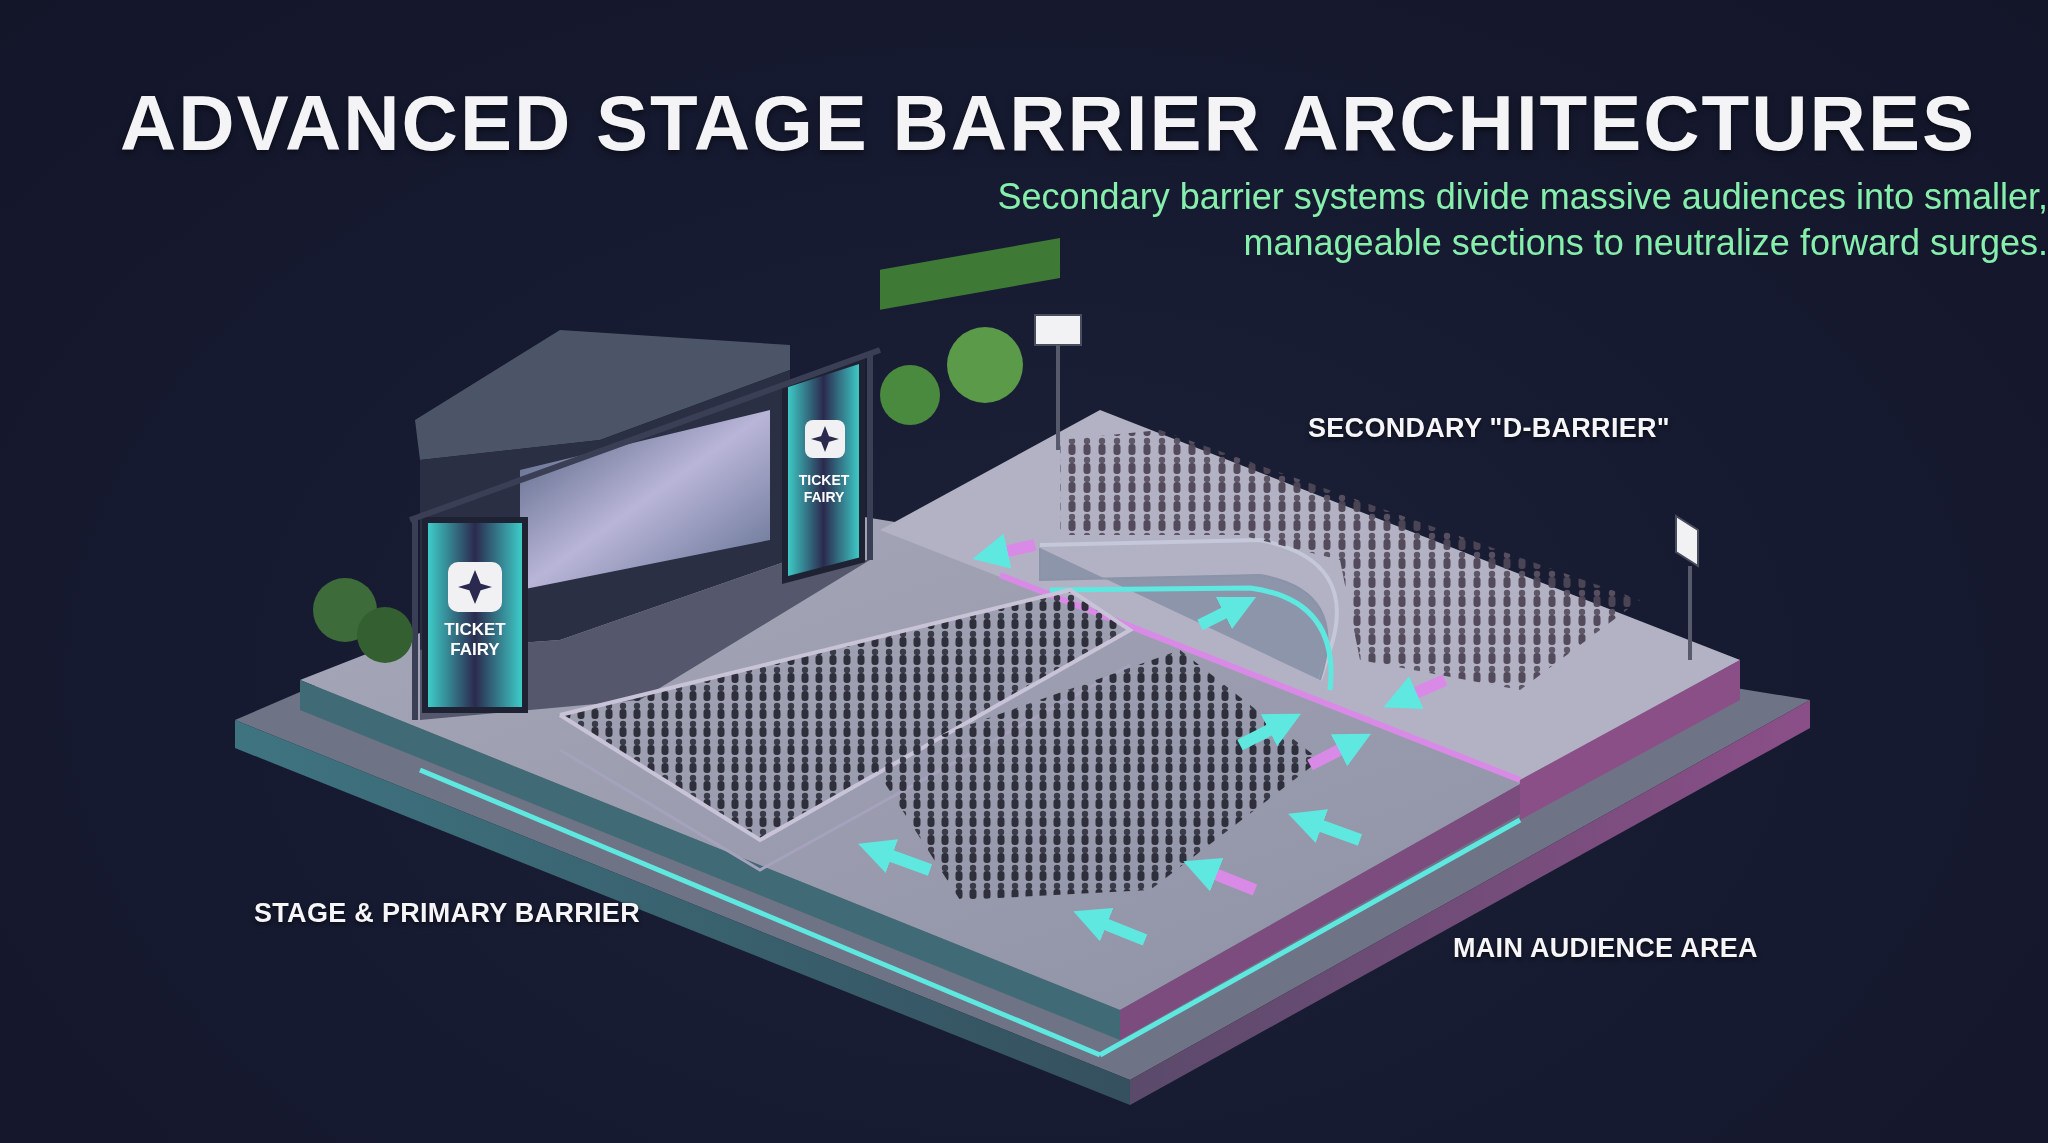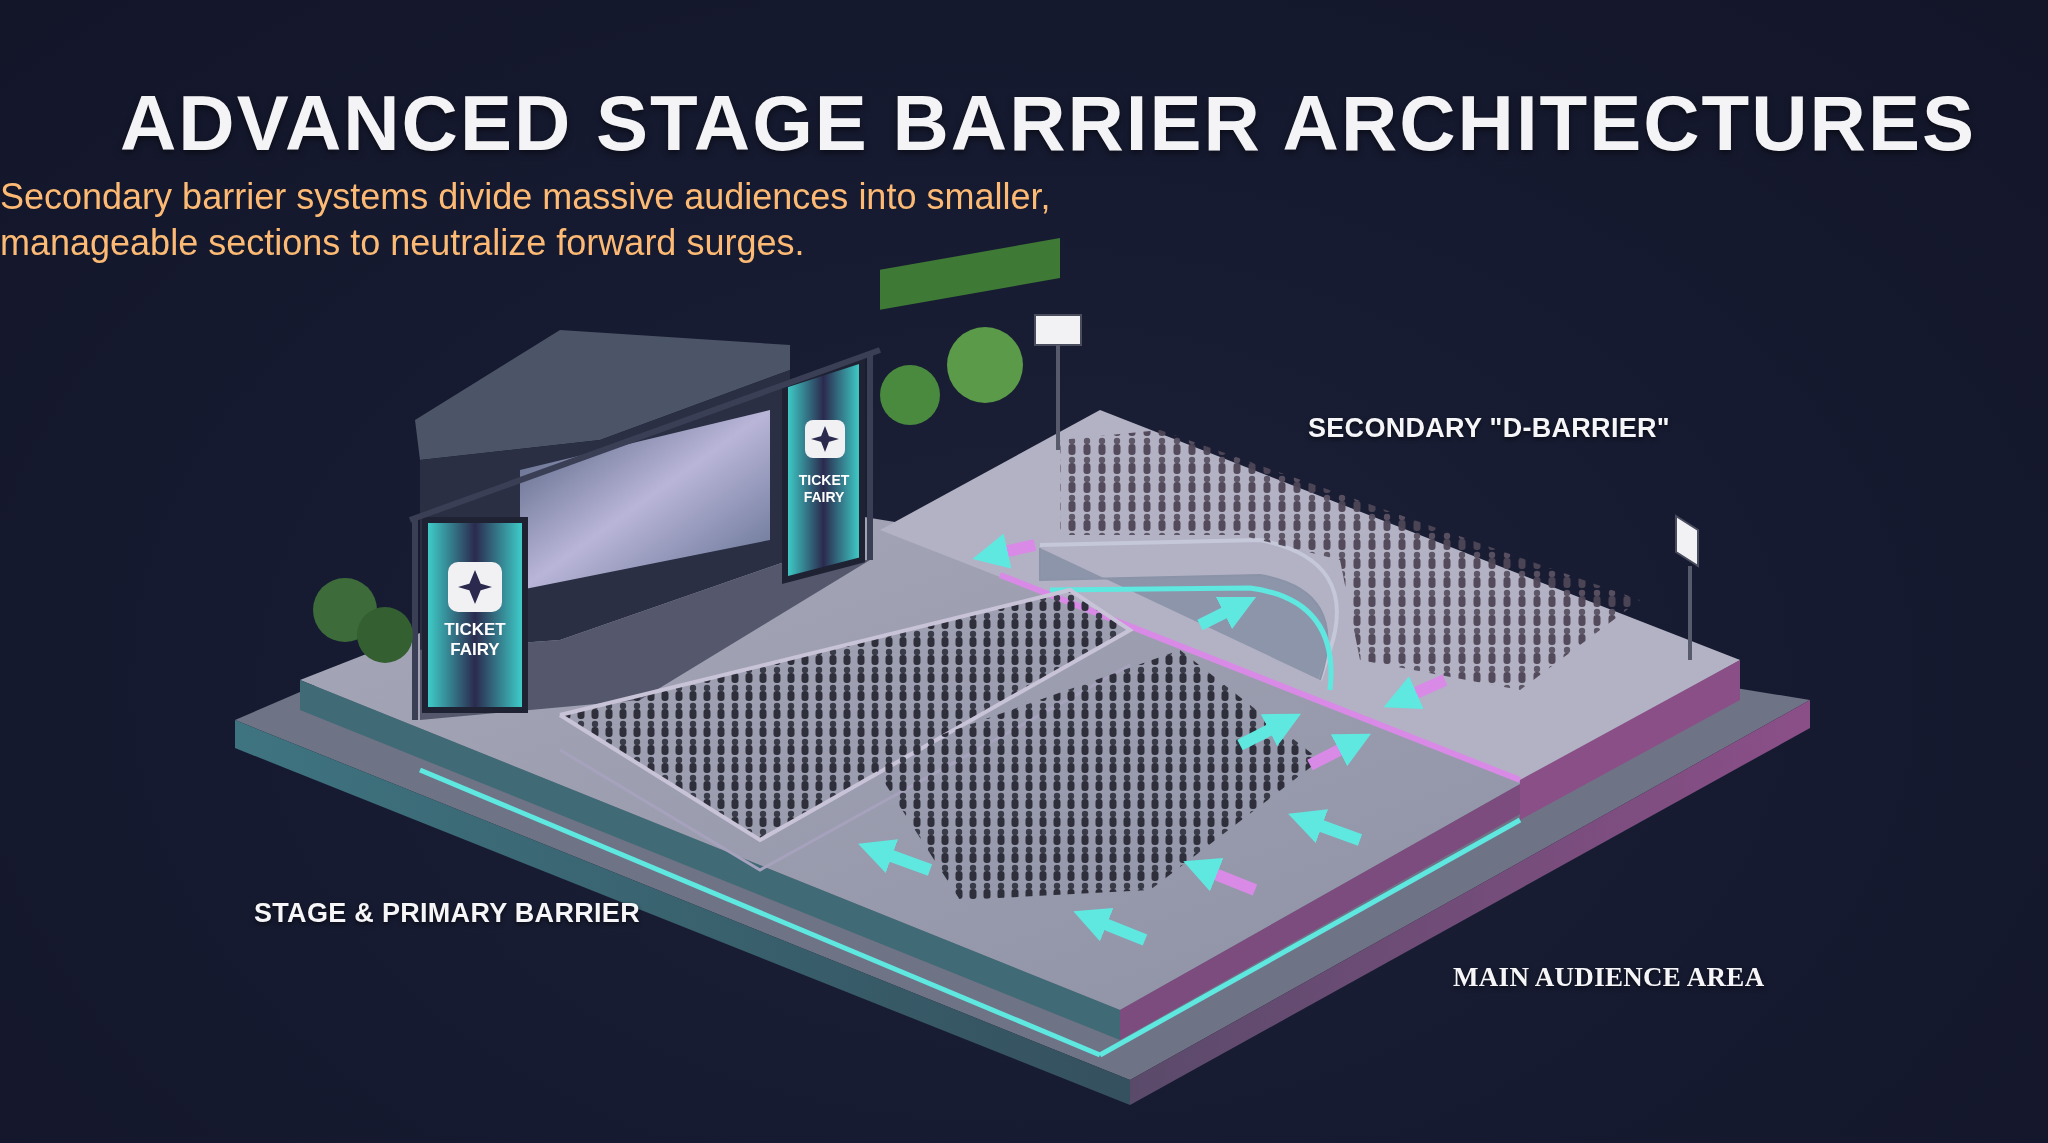--- a/index.html
+++ b/index.html
@@ -17,35 +17,35 @@
     .title {
       position: absolute; left: 0; right: 0; top: 78px;
       text-align: center;
       font-size: 78px; font-weight: 700; letter-spacing: 2px;
       color: #f4f4f6;
       text-shadow: 0 3px 6px rgba(0,0,0,0.5);
       padding-left: 48px;
     }
     .subtitle {
       position: absolute; left: 0; right: 0; top: 174px;
-      text-align: left;
+      text-align: right;
       font-size: 36px; line-height: 46px; font-weight: 400;
-      color: #fdba74;
+      color: #86efac;
     }
     .subtitle span { display: block; }
     .label {
       position: absolute;
       font-size: 27px; font-weight: 700; letter-spacing: 0.3px;
       color: #f6f6f8;
       text-shadow: 0 2px 4px rgba(0,0,0,0.6);
       white-space: nowrap;
     }
     .label-dbarrier { left: 1308px; top: 413px; }
     .label-stage { left: 254px; top: 898px; }
-    .label-audience { left: 1453px; top: 962px; font-family: Liberation Serif, serif; }
+    .label-audience { left: 1453px; top: 933px; }
     svg.scene { position: absolute; left: 0; top: 0; }
   </style>
 </head>
 <body>
 
 <div class="bg"></div>
 
 <h1 class="title" style="margin:0;">ADVANCED STAGE BARRIER ARCHITECTURES</h1>
 <div class="subtitle">
   <span>Secondary barrier systems divide massive audiences into smaller,</span>

